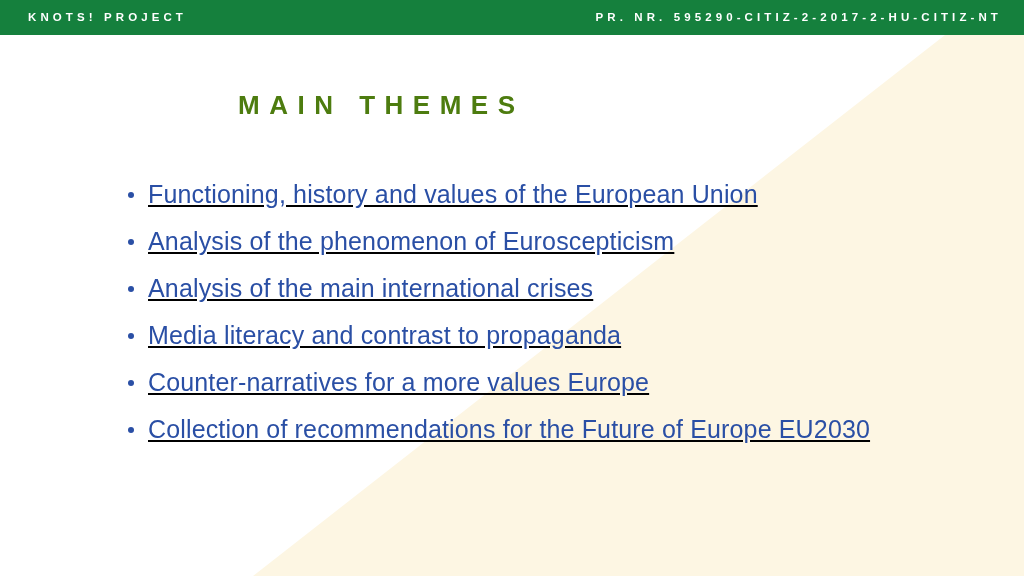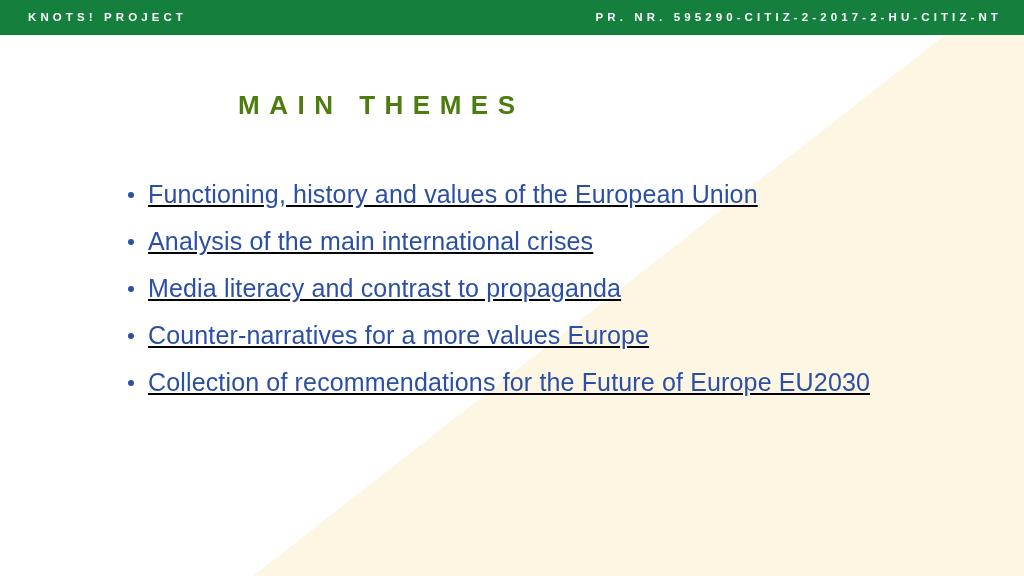--- a/index.html
+++ b/index.html
@@ -133,20 +133,24 @@
 
   <div class="slide-title">MAIN THEMES</div>
 
   <ul class="themes-list">
     <li class="theme-item">
       <span class="theme-bullet"></span>
       <span class="theme-text">Functioning, history and values of the European Union</span>
     </li>
     <li class="theme-item">
       <span class="theme-bullet"></span>
+      <span class="theme-text">Analysis of the phenomenon of Euroscepticism</span>
+    </li>
+    <li class="theme-item">
+      <span class="theme-bullet"></span>
       <span class="theme-text">Analysis of the main international crises</span>
     </li>
     <li class="theme-item">
       <span class="theme-bullet"></span>
       <span class="theme-text">Media literacy and contrast to propaganda</span>
     </li>
     <li class="theme-item">
       <span class="theme-bullet"></span>
       <span class="theme-text">Counter-narratives for a more values Europe</span>
     </li>

